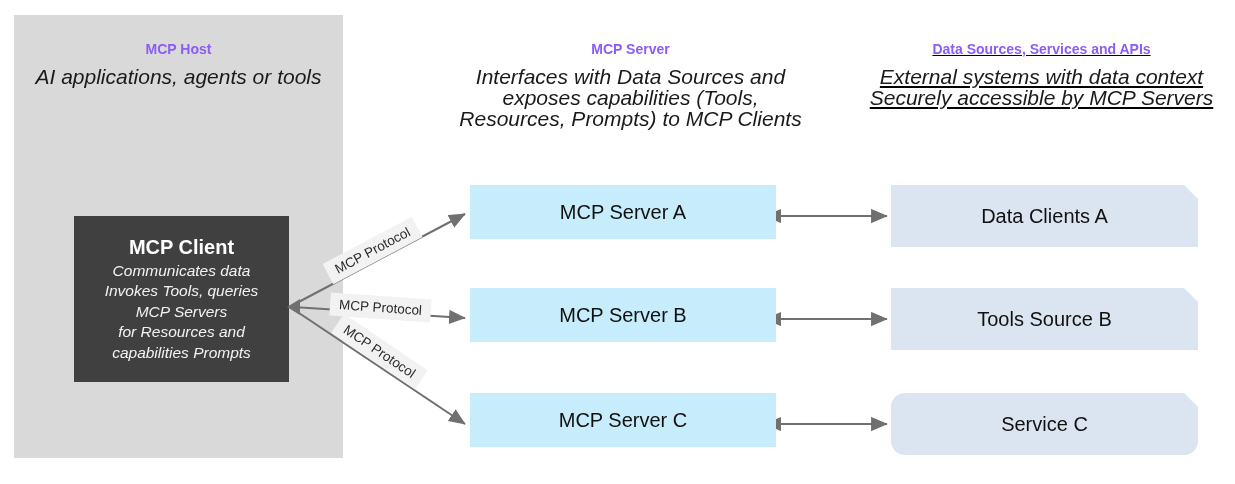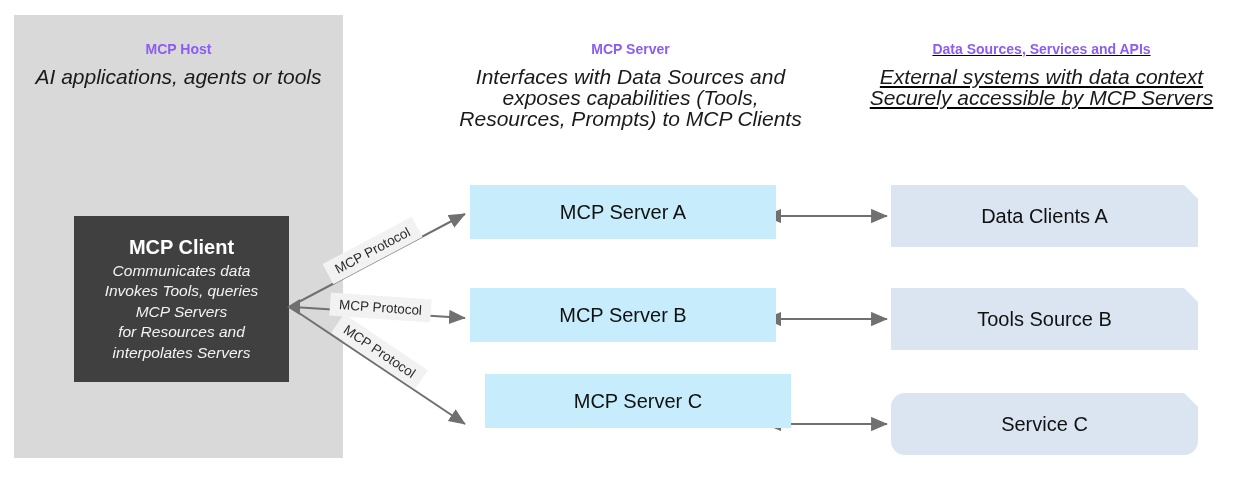--- a/index.html
+++ b/index.html
@@ -159,21 +159,21 @@
     </div>
   </div>
 
   <div class="client-box">
     <div class="client-title">MCP Client</div>
     <div class="client-sub">
       <div>Communicates data</div>
       <div>Invokes Tools, queries</div>
       <div>MCP Servers</div>
       <div>for Resources and</div>
-      <div>interpolates Servers</div>
+      <div>capabilities Prompts</div>
     </div>
   </div>
 
   <svg id="wires" viewBox="0 0 1235 484">
     <defs>
       <marker id="ah" markerWidth="9" markerHeight="9" refX="7.6" refY="3.4" orient="auto" markerUnits="strokeWidth">
         <path d="M0,0 L8,3.4 L0,6.8 z" fill="#707070"></path>
       </marker>
       <marker id="ah-start" markerWidth="9" markerHeight="9" refX="0.5" refY="3.4" orient="auto-start-reverse" markerUnits="strokeWidth">
         <path d="M0,0 L8,3.4 L0,6.8 z" fill="#707070"></path>
@@ -200,21 +200,21 @@
   <div class="proto-label" style="left: 330px; top: 296px; transform: rotate(4deg);">MCP Protocol</div>
 
   <div class="proto-label" style="left: 329px; top: 340px; transform: rotate(34deg);">MCP Protocol</div>
 
   <div class="server-box" style="top: 185px;">
     <span>MCP Server A</span>
   </div>
   <div class="server-box" style="top: 288px;">
     <span>MCP Server B</span>
   </div>
-  <div class="server-box" style="top: 374px; margin-left: 15px;">
+  <div class="server-box" style="top: 393px;">
     <span>MCP Server C</span>
   </div>
 
   <div class="data-box" style="top: 185px;">
     <span>Data Clients A</span>
   </div>
   <div class="data-box" style="top: 288px;">
     <span>Tools Source B</span>
   </div>
   <div class="data-box" style="top: 393px; border-radius: 14px;">

